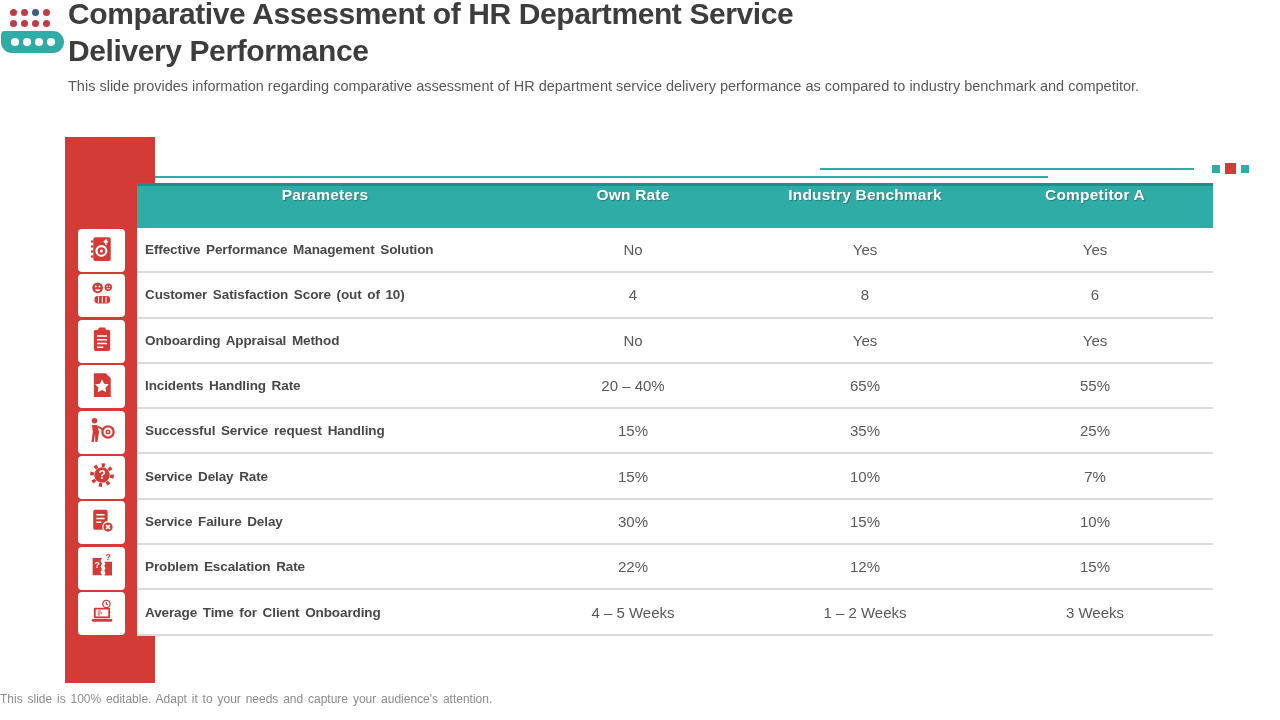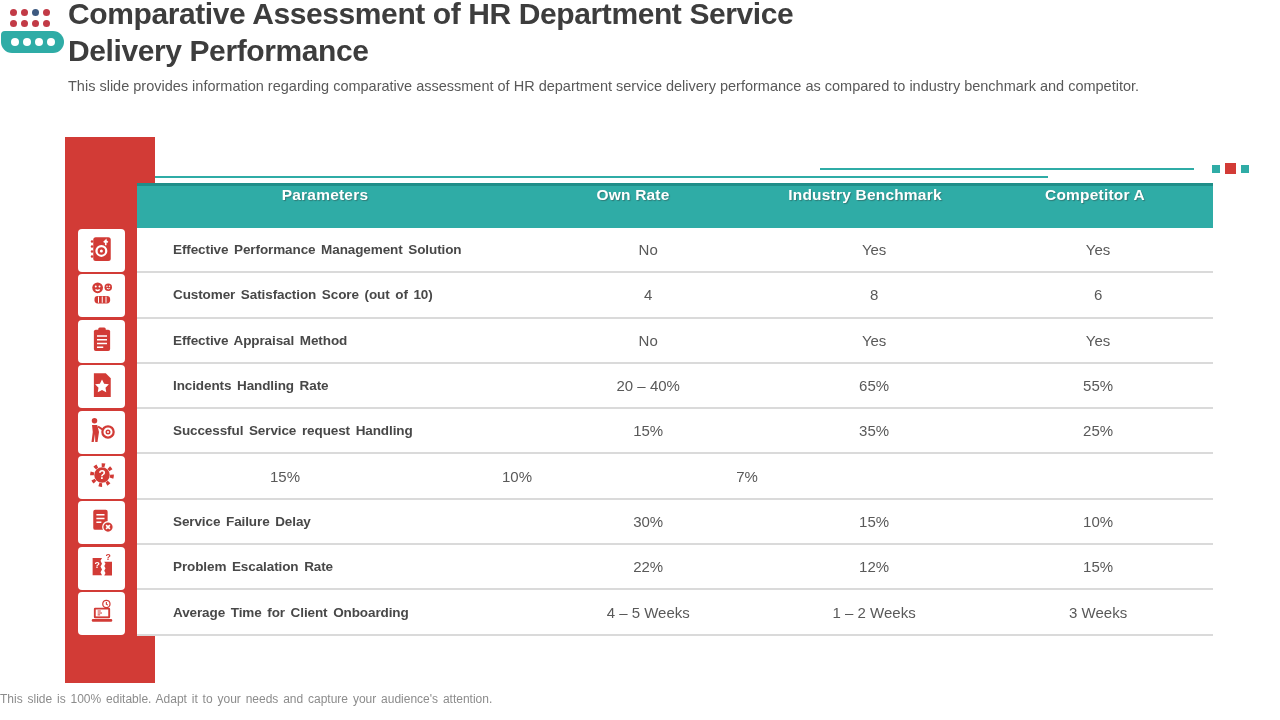--- a/index.html
+++ b/index.html
@@ -39,21 +39,21 @@
   
   .table{position:absolute;left:137px;top:183px;width:1076px;z-index:2;background:#fff;}
   .thead{display:flex;height:45px;background:var(--teal);border-top:3px solid var(--teal_dark);
          box-sizing:border-box;align-items:flex-start;}
   .hcell{color:#fff;font-weight:bold;font-size:15.5px;text-align:center;letter-spacing:0.2px;
          text-shadow:1px 1px 1px rgba(50,50,50,0.4);}
   .c0{width:376px;box-sizing:border-box;}
   .c1{width:240px;}
   .c2{width:224px;}
   .c3{width:236px;}
-  .trow{display:flex;height:45.3px;border-bottom:2px solid #DADADA;align-items:center;background:#fff;box-sizing:border-box;padding-left:28px;}
+  .trow{display:flex;height:45.3px;border-bottom:2px solid #DADADA;align-items:center;background:#fff;box-sizing:border-box;}
   .cell{font-size:15px;color:#595959;text-align:center;}
   .cell.param{font-size:13.5px;font-weight:bold;color:#484848;text-align:left;
               padding-left:8px;word-spacing:2px;letter-spacing:-0.1px;}
 
   .footer{position:absolute;left:0;top:692px;width:1047px;text-align:left;font-size:12px;
           color:#8C8C8C;word-spacing:1.5px;}
 </style>
 </head>
 <body>
 
@@ -196,38 +196,39 @@
           <div class="cell c2">Yes</div>
           <div class="cell c3">Yes</div>
         </div>
         <div class="trow">
           <div class="cell param c0">Customer Satisfaction Score (out of 10)</div>
           <div class="cell c1">4</div>
           <div class="cell c2">8</div>
           <div class="cell c3">6</div>
         </div>
         <div class="trow">
-          <div class="cell param c0">Effective Appraisal Method</div>
+          <div class="cell param c0">Onboarding Appraisal Method</div>
           <div class="cell c1">No</div>
           <div class="cell c2">Yes</div>
           <div class="cell c3">Yes</div>
         </div>
         <div class="trow">
           <div class="cell param c0">Incidents Handling Rate</div>
           <div class="cell c1">20 – 40%</div>
           <div class="cell c2">65%</div>
           <div class="cell c3">55%</div>
         </div>
         <div class="trow">
           <div class="cell param c0">Successful Service request Handling</div>
           <div class="cell c1">15%</div>
           <div class="cell c2">35%</div>
           <div class="cell c3">25%</div>
         </div>
         <div class="trow">
+          <div class="cell param c0">Service Delay Rate</div>
           <div class="cell c1">15%</div>
           <div class="cell c2">10%</div>
           <div class="cell c3">7%</div>
         </div>
         <div class="trow">
           <div class="cell param c0">Service Failure Delay</div>
           <div class="cell c1">30%</div>
           <div class="cell c2">15%</div>
           <div class="cell c3">10%</div>
         </div>

